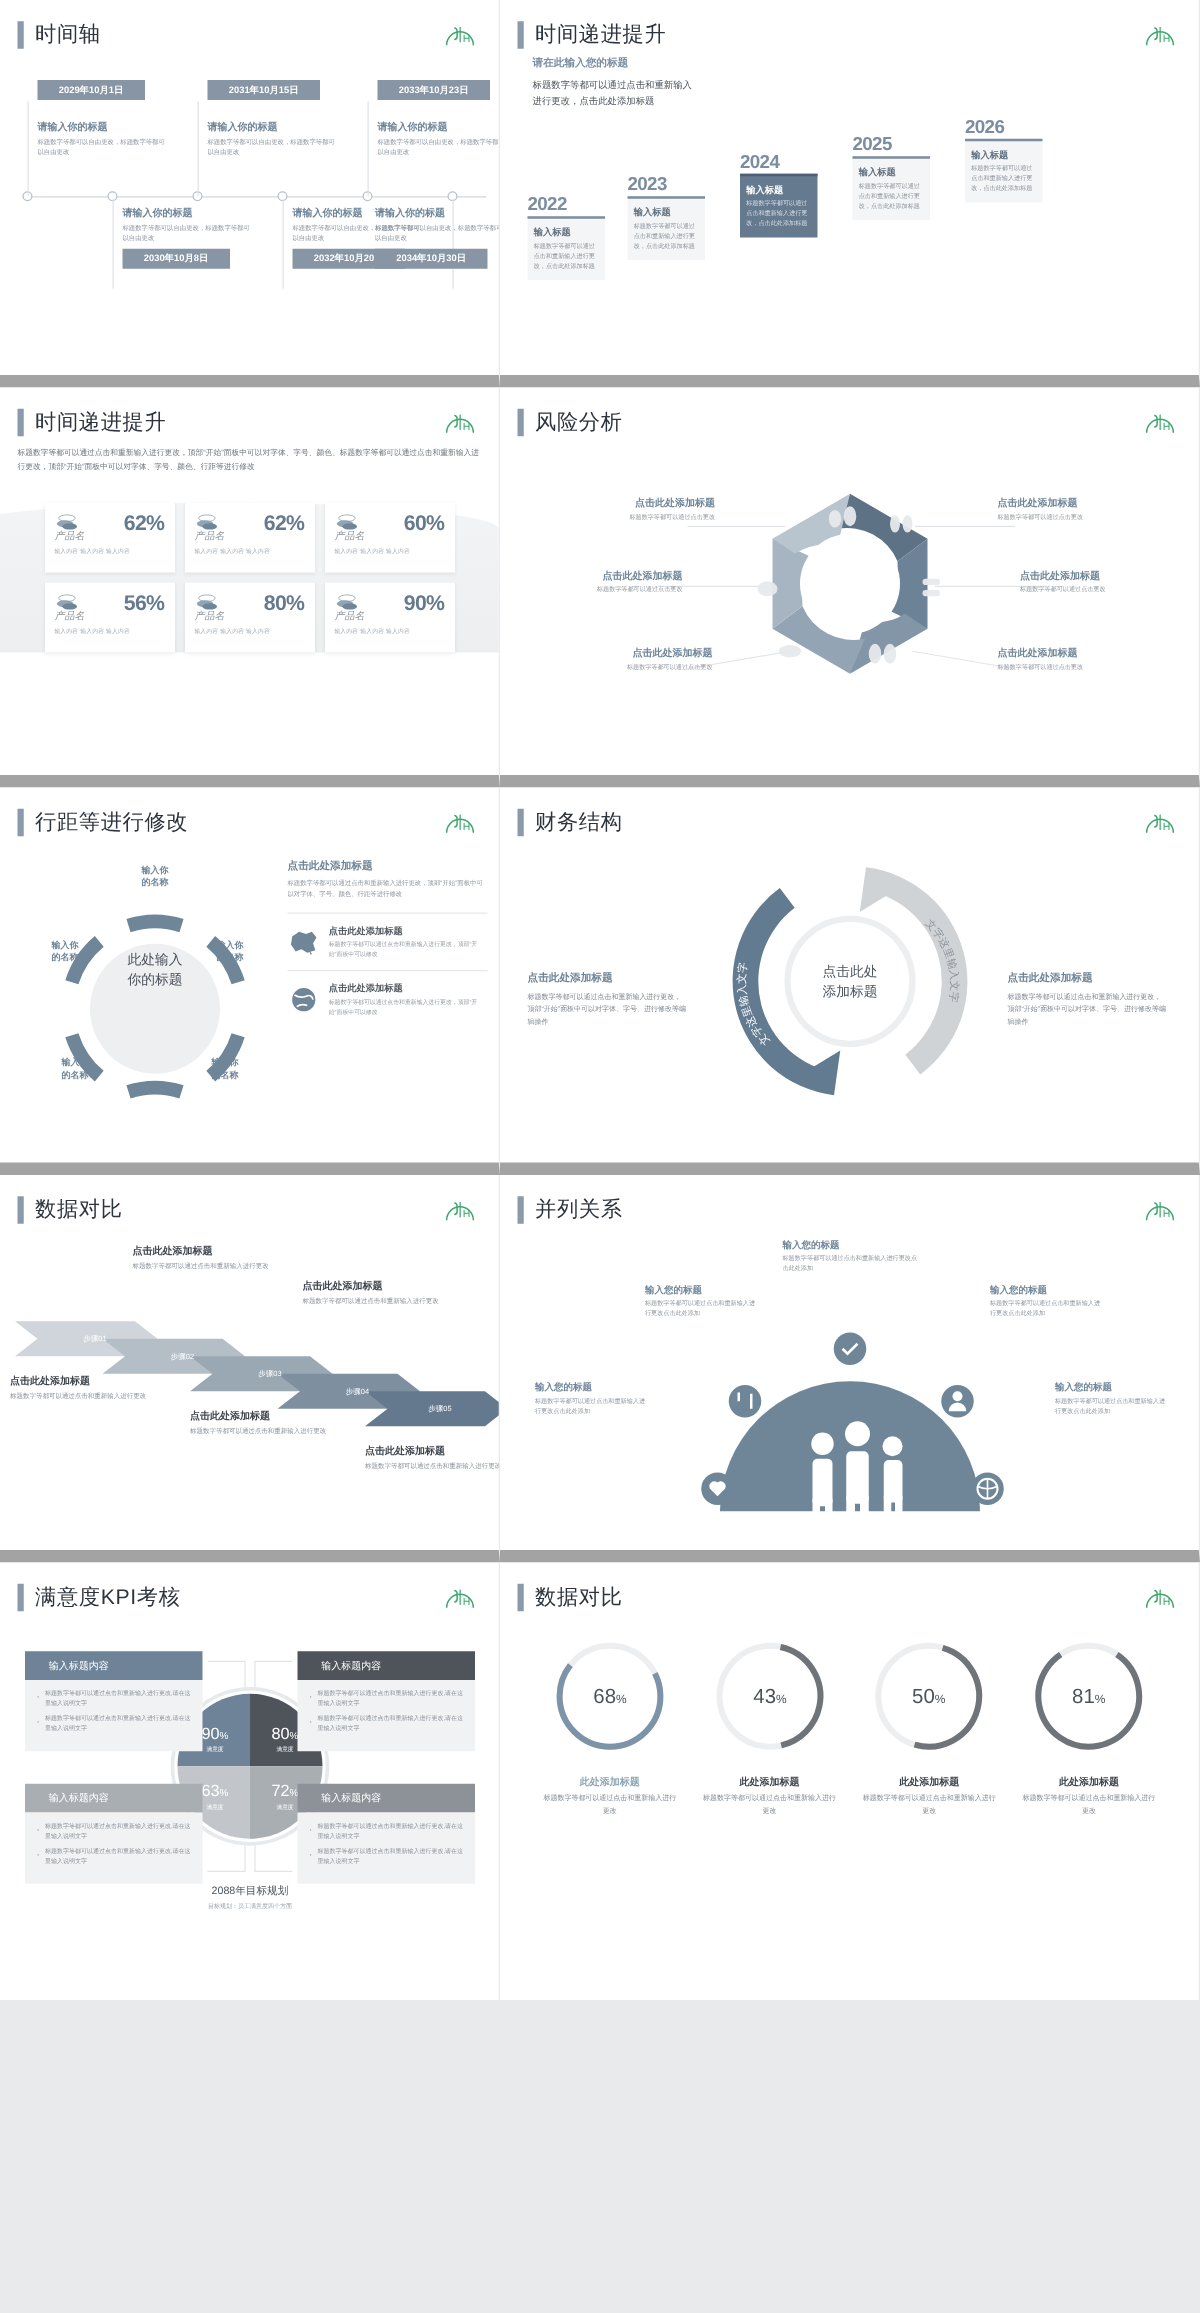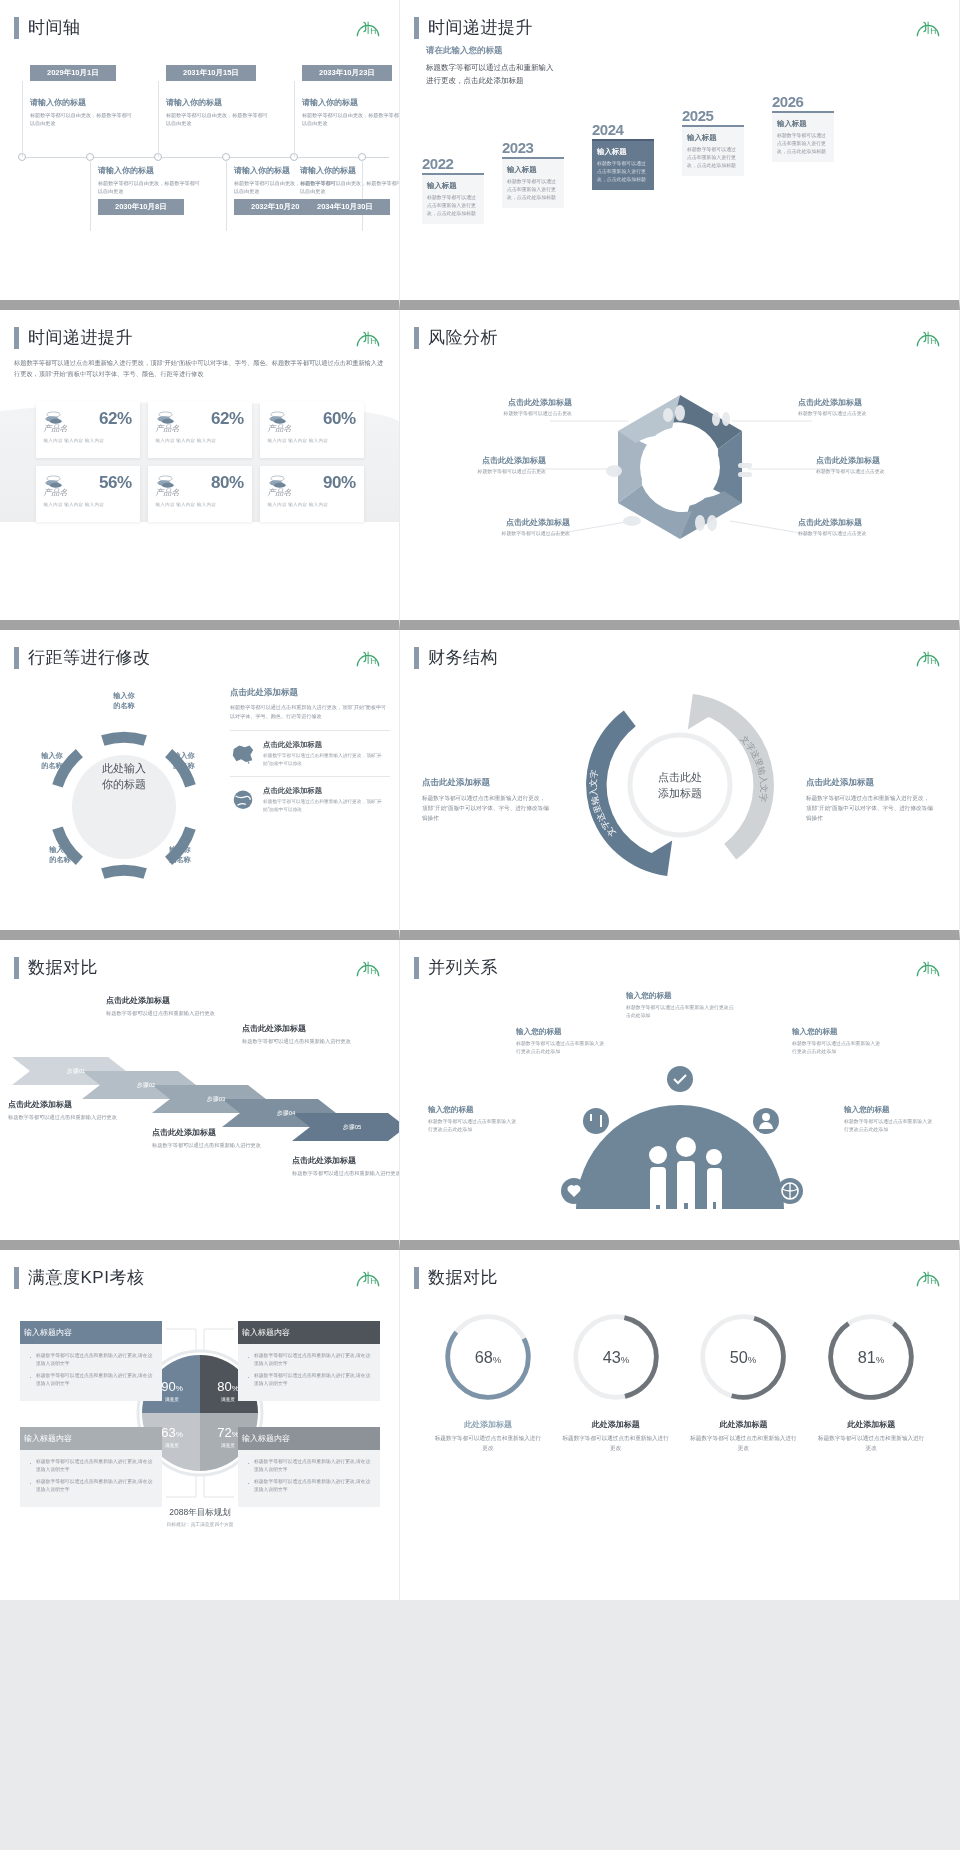--- a/index.html
+++ b/index.html
@@ -93,21 +93,21 @@
 
   
   .par { position:relative; height:250px; }
   .par .lab { position:absolute; width:92px; }
   .par .lh { font-size:7.6px; font-weight:bold; color:#6f8699; }
   .par .lp { font-size:4.9px; line-height:1.68; color:#8e969e; margin-top:3px; }
 
   
   .kpi { position:relative; height:250px; margin-top:6px; }
   .kbox { position:absolute; width:142px; }
-  .kbox .kh { font-size:8px; color:#fff; padding:6px 4px; font-weight:500; }
+  .kbox .kh { font-size:8px; color:#fff; padding:6px 19px; font-weight:500; }
   .kbox .kb { background:#f1f2f3; padding:8px 8px; }
   .kbox li { list-style:none; position:relative; padding-left:8px; font-size:4.8px; line-height:1.7; color:#8b939c; margin-bottom:4px; }
   .kbox li::before { content:"·"; position:absolute; left:1px; top:-2px; font-size:9px; color:#9aa2aa; }
   .kpi-foot { position:absolute; left:125px; top:212px; width:150px; text-align:center; }
   .kpi-foot .f1 { font-size:8.5px; color:#4c545d; }
   .kpi-foot .f2 { font-size:4.8px; color:#9aa2aa; margin-top:2px; }
 
   
   .rings { display:grid; grid-template-columns:repeat(4,1fr); gap:4px; padding:20px 26px 0; }
   .ring-c { text-align:center; }

